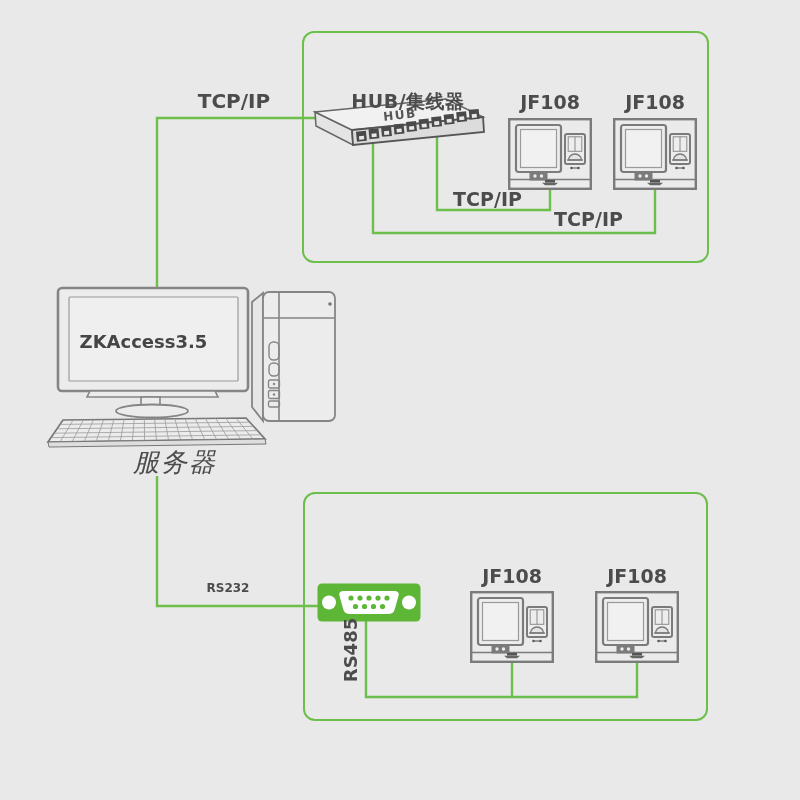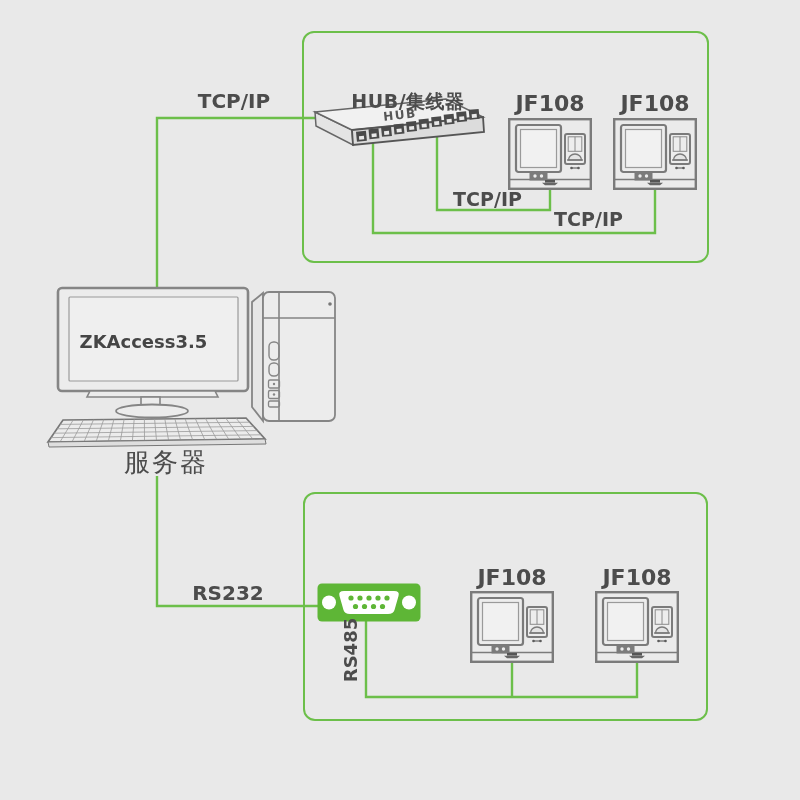--- a/index.html
+++ b/index.html
@@ -19,25 +19,25 @@
   .lbl{
     position:absolute;
     font-weight:600;
     color:#4c4c4c;
     text-align:center;
     white-space:nowrap;
     line-height:1.1;
   }
   .lbl-tcp{font-size:20px;}
   .lbl-tcp-sm{font-size:19px;}
-  .lbl-dev{font-size:22px;}
+  .lbl-dev{font-size:19px;}
   .lbl-hub{font-size:19px;letter-spacing:.5px;}
   .lbl-screen{font-size:18px;color:#454545;}
   .lbl-server{font-size:26px;font-weight:500;letter-spacing:2px;}
-  .lbl-rs232{font-size:20px;}
+  .lbl-rs232{font-size:12px;}
   .lbl-rs485{font-size:18px;transform:rotate(-90deg);transform-origin:center;}
   svg{display:block;}
 </style>
 </head>
 <body>
 
 <svg class="abs" style="left:0;top:0;" width="800" height="800" viewBox="0 0 800 800" fill="none" stroke="#6cbf4a" stroke-width="2.4">
 
   <polyline points="157,296 157,118 330,118"></polyline>
 
@@ -204,20 +204,20 @@
 <div class="lbl lbl-hub" style="left:350px;top:91px;width:116px;">HUB/集线器</div>
 
 <div class="lbl lbl-dev" style="left:508px;top:92px;width:84px;">JF108</div>
 <div class="lbl lbl-dev" style="left:613px;top:92px;width:84px;">JF108</div>
 
 <div class="lbl lbl-tcp-sm" style="left:445px;top:189px;width:85px;">TCP/IP</div>
 <div class="lbl lbl-tcp-sm" style="left:546px;top:209px;width:85px;">TCP/IP</div>
 
 <div class="lbl lbl-screen" style="left:70px;top:332px;width:147px;">ZKAccess3.5</div>
 
-<div class="lbl lbl-server" style="left:111px;top:448px;width:110px;">服务器</div>
+<div class="lbl lbl-server" style="left:120px;top:448px;width:110px;font-style:italic;">服务器</div>
 
 <div class="lbl lbl-rs232" style="left:183px;top:582px;width:90px;">RS232</div>
 
 <div class="lbl lbl-rs485" style="left:312px;top:639px;width:80px;height:22px;">RS485</div>
 
 <div class="lbl lbl-dev" style="left:470px;top:566px;width:84px;">JF108</div>
 <div class="lbl lbl-dev" style="left:595px;top:566px;width:84px;">JF108</div>
 
 </body></html>

